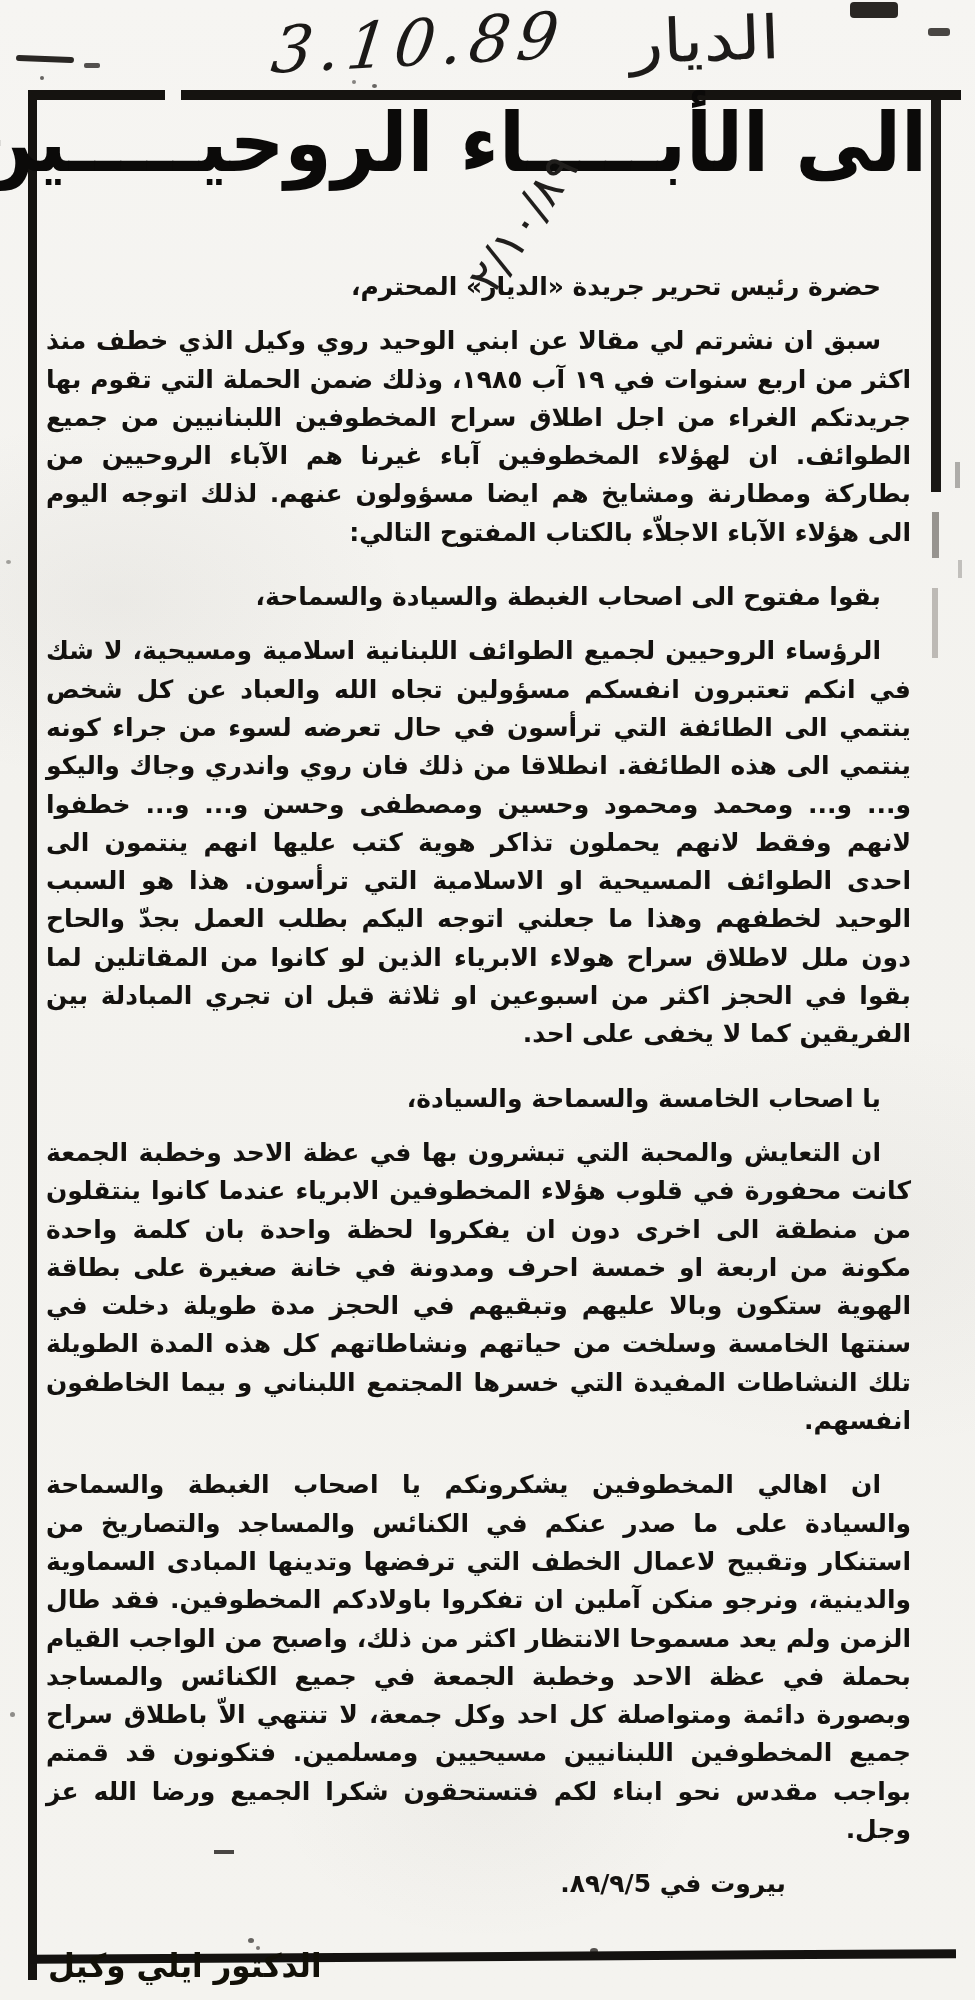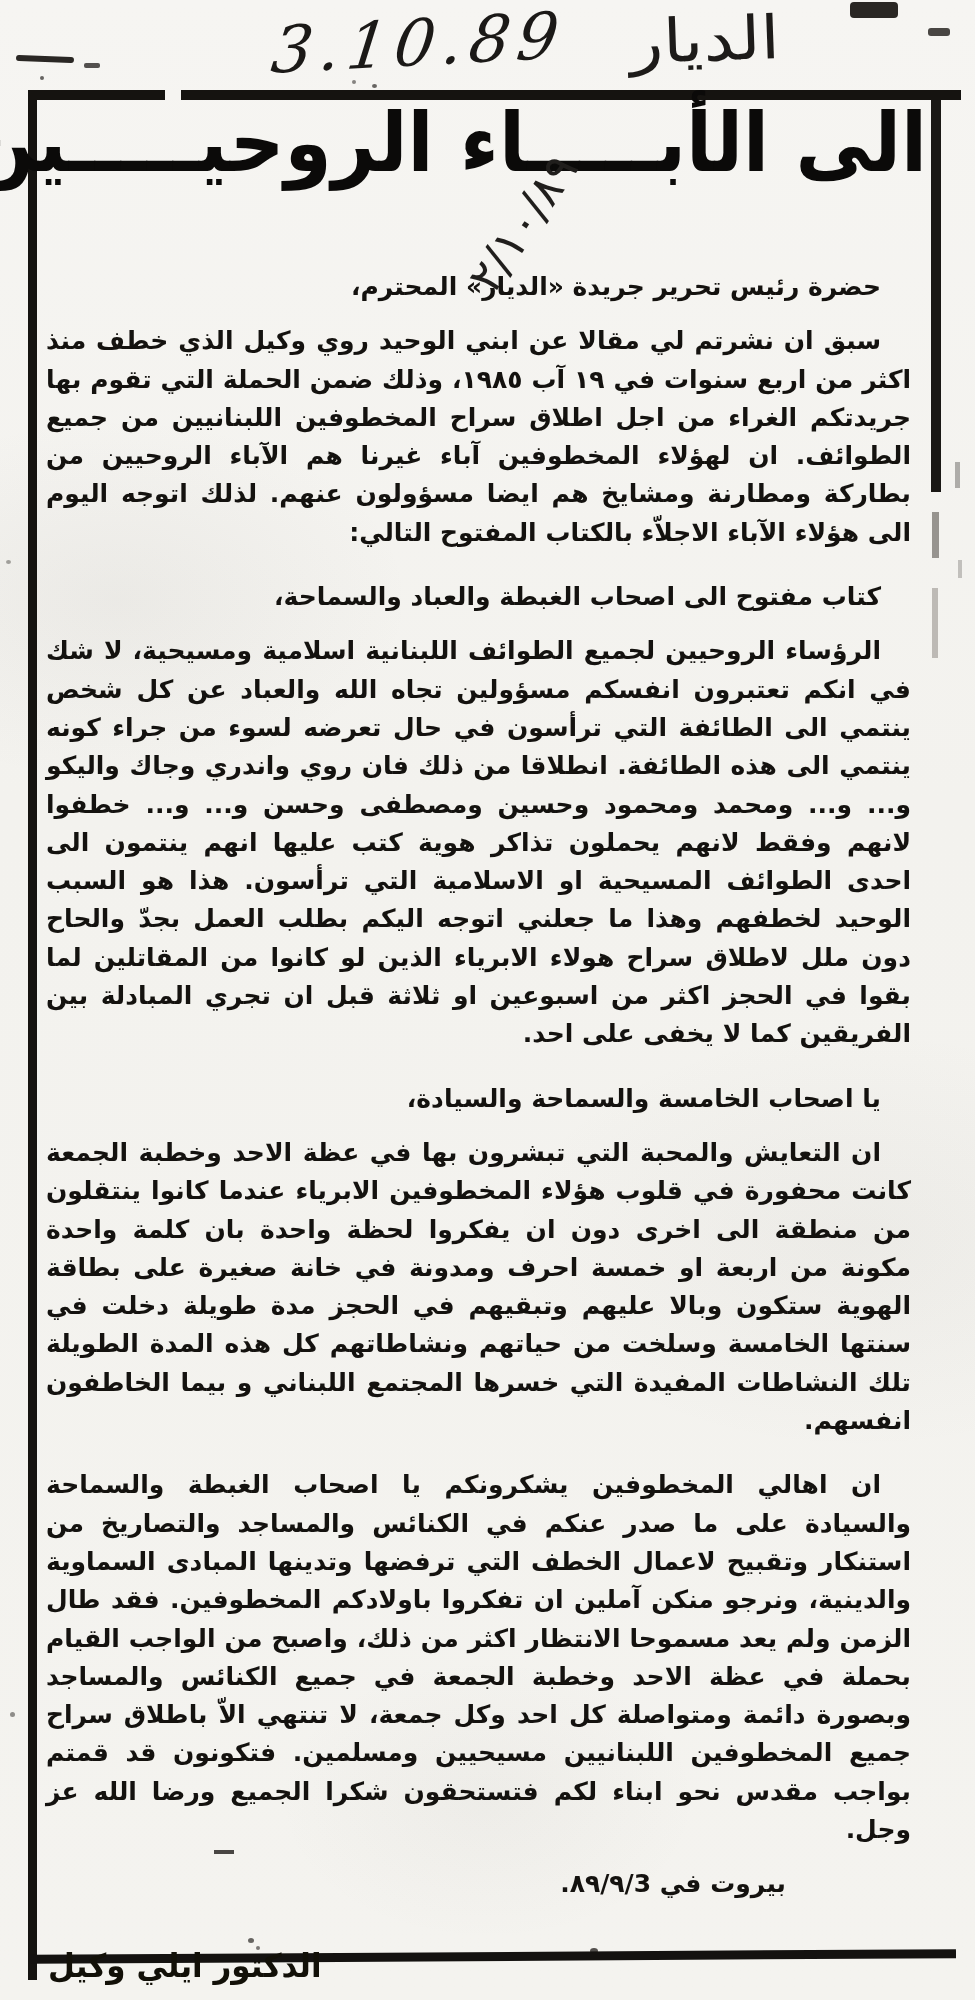--- a/index.html
+++ b/index.html
@@ -148,22 +148,22 @@
   </div>
   <div class="bottom-border"></div>
 
   <div class="headline">الى الأبـــــاء الروحيـــــين</div>
 
   <div class="hw-annotation">٢/١٠/٨٩</div>
 
   <div class="body-text">
     <p>حضرة رئيس تحرير جريدة «الديار» المحترم،</p>
     <p>سبق ان نشرتم لي مقالا عن ابني الوحيد روي وكيل الذي خطف منذ اكثر من اربع سنوات في ١٩ آب ١٩٨٥، وذلك ضمن الحملة التي تقوم بها جريدتكم الغراء من اجل اطلاق سراح المخطوفين اللبنانيين من جميع الطوائف. ان لهؤلاء المخطوفين آباء غيرنا هم الآباء الروحيين من بطاركة ومطارنة ومشايخ هم ايضا مسؤولون عنهم. لذلك اتوجه اليوم الى هؤلاء الآباء الاجلاّء بالكتاب المفتوح التالي:</p>
-    <p class="gap-before">كتاب مفتوح الى اصحاب الغبطة والعباد والسماحة،</p>
+    <p class="gap-before">بقوا مفتوح الى اصحاب الغبطة والسيادة والسماحة،</p>
     <p>الرؤساء الروحيين لجميع الطوائف اللبنانية اسلامية ومسيحية، لا شك في انكم تعتبرون انفسكم مسؤولين تجاه الله والعباد عن كل شخص ينتمي الى الطائفة التي ترأسون في حال تعرضه لسوء من جراء كونه ينتمي الى هذه الطائفة. انطلاقا من ذلك فان روي واندري وجاك واليكو و... و... ومحمد ومحمود وحسين ومصطفى وحسن و... و... خطفوا لانهم وفقط لانهم يحملون تذاكر هوية كتب عليها انهم ينتمون الى احدى الطوائف المسيحية او الاسلامية التي ترأسون. هذا هو السبب الوحيد لخطفهم وهذا ما جعلني اتوجه اليكم بطلب العمل بجدّ والحاح دون ملل لاطلاق سراح هولاء الابرياء الذين لو كانوا من المقاتلين لما بقوا في الحجز اكثر من اسبوعين او ثلاثة قبل ان تجري المبادلة بين الفريقين كما لا يخفى على احد.</p>
     <p class="gap-before">يا اصحاب الخامسة والسماحة والسيادة،</p>
     <p>ان التعايش والمحبة التي تبشرون بها في عظة الاحد وخطبة الجمعة كانت محفورة في قلوب هؤلاء المخطوفين الابرياء عندما كانوا ينتقلون من منطقة الى اخرى دون ان يفكروا لحظة واحدة بان كلمة واحدة مكونة من اربعة او خمسة احرف ومدونة في خانة صغيرة على بطاقة الهوية ستكون وبالا عليهم وتبقيهم في الحجز مدة طويلة دخلت في سنتها الخامسة وسلخت من حياتهم ونشاطاتهم كل هذه المدة الطويلة تلك النشاطات المفيدة التي خسرها المجتمع اللبناني و بيما الخاطفون انفسهم.</p>
     <p class="gap-before">ان اهالي المخطوفين يشكرونكم يا اصحاب الغبطة والسماحة والسيادة على ما صدر عنكم في الكنائس والمساجد والتصاريخ من استنكار وتقبيح لاعمال الخطف التي ترفضها وتدينها المبادى السماوية والدينية، ونرجو منكن آملين ان تفكروا باولادكم المخطوفين. فقد طال الزمن ولم يعد مسموحا الانتظار اكثر من ذلك، واصبح من الواجب القيام بحملة في عظة الاحد وخطبة الجمعة في جميع الكنائس والمساجد وبصورة دائمة ومتواصلة كل احد وكل جمعة، لا تنتهي الاّ باطلاق سراح جميع المخطوفين اللبنانيين مسيحيين ومسلمين. فتكونون قد قمتم بواجب مقدس نحو ابناء لكم فتستحقون شكرا الجميع ورضا الله عز وجل.</p>
-    <p class="date-line">بيروت في ٨٩/٩/3.</p>
+    <p class="date-line">بيروت في ٨٩/٩/5.</p>
     <div class="signature">الدكتور ايلي وكيل</div>
   </div>
 
 </div>
 
 </body></html>

